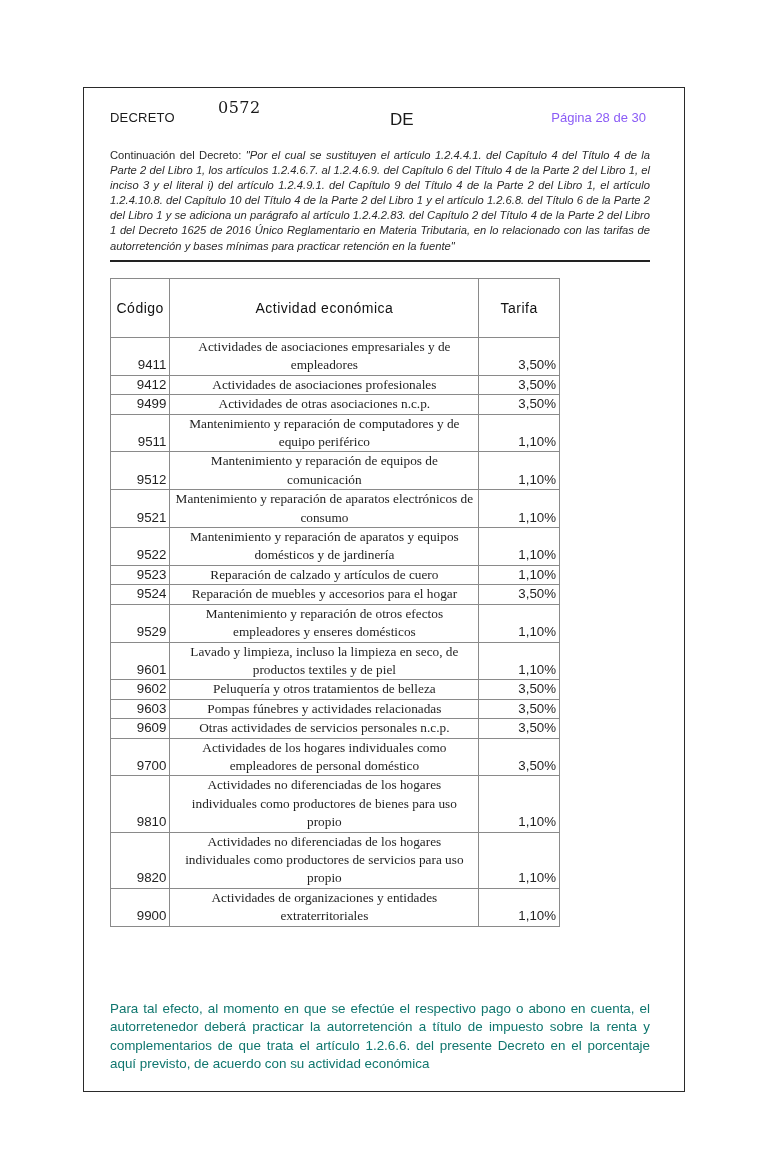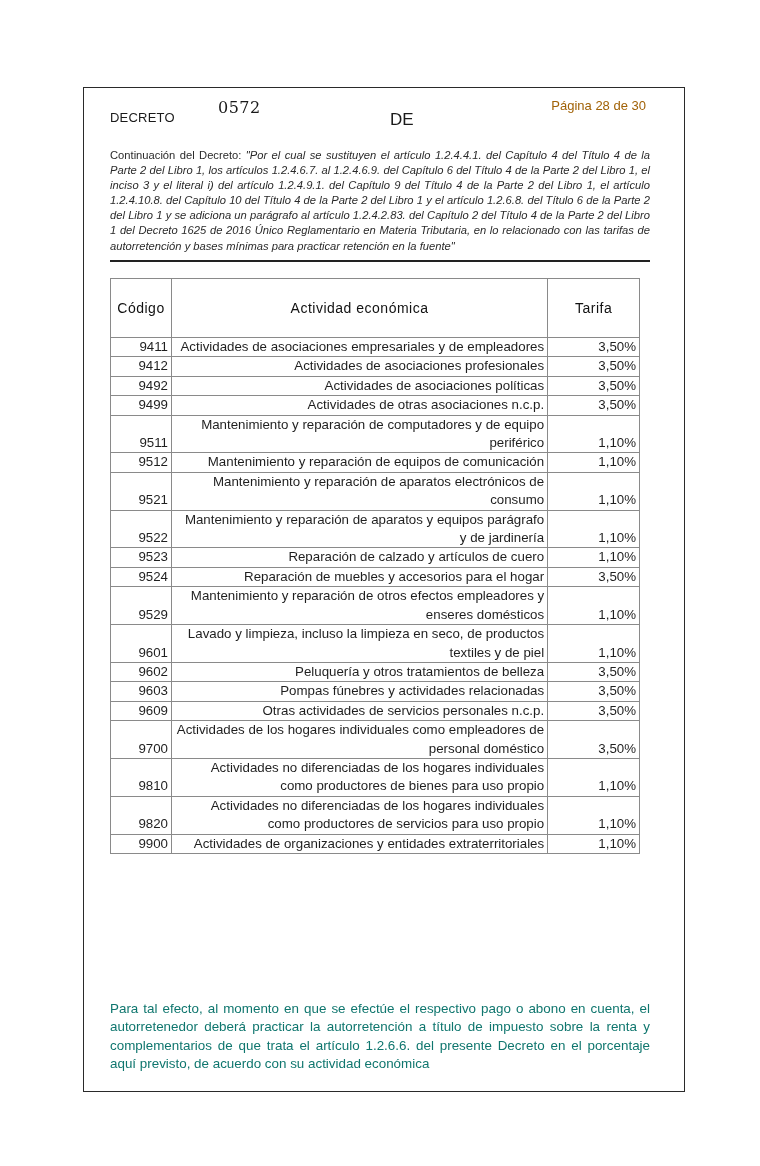--- a/index.html
+++ b/index.html
@@ -48,23 +48,23 @@
     }
     .hdr-de {
       position: absolute;
       left: 280px;
       top: 12px;
       font-size: 17px;
     }
     .hdr-page {
       position: absolute;
       right: 0;
-      top: 0;
+      top: 12px;
       font-size: 13px;
-      color: #a16207;
+      color: #8b5cf6;
     }
     .continuation {
       position: absolute;
       left: 110px;
       top: 148px;
       width: 540px;
       font-size: 11.2px;
       line-height: 15.1px;
       text-align: justify;
       color: #2a2a2a;
@@ -77,21 +77,21 @@
       left: 110px;
       top: 260px;
       width: 540px;
       height: 0;
       border-top: 2px solid #222;
     }
     table.tarifas {
       position: absolute;
       left: 110px;
       top: 278px;
-      width: 530px;
+      width: 450px;
       border-collapse: collapse;
       font-size: 13.3px;
       color: #1f1f1f;
       padding-left: 26px;
     }
     table.tarifas th,
     table.tarifas td {
       border: 1px solid #8a8a8a;
       padding: 0 3px;
       vertical-align: bottom;
@@ -103,21 +103,21 @@
       font-weight: normal;
       font-size: 14px;
       letter-spacing: 0.5px;
       color: #111;
     }
     table.tarifas col.c-code { width: 61px; }
     table.tarifas col.c-act { width: 377px; }
     table.tarifas col.c-tar { width: 92px; }
     td.code { text-align: right; }
     td.tar { text-align: right; }
-    td.act { text-align: right; }
+    td.act { text-align: center; font-family: Liberation Serif, serif; }
     .closing {
       position: absolute;
       left: 110px;
       top: 1000px;
       width: 540px;
       font-size: 13.4px;
       line-height: 18.4px;
       text-align: justify;
       color: #0f766e;
     }
@@ -157,25 +157,20 @@
         <td class="code">9411</td>
         <td class="act">Actividades de asociaciones empresariales y de empleadores</td>
         <td class="tar">3,50%</td>
       </tr>
       <tr>
         <td class="code">9412</td>
         <td class="act">Actividades de asociaciones profesionales</td>
         <td class="tar">3,50%</td>
       </tr>
       <tr>
-        <td class="code">9492</td>
-        <td class="act">Actividades de asociaciones políticas</td>
-        <td class="tar">3,50%</td>
-      </tr>
-      <tr>
         <td class="code">9499</td>
         <td class="act">Actividades de otras asociaciones n.c.p.</td>
         <td class="tar">3,50%</td>
       </tr>
       <tr>
         <td class="code">9511</td>
         <td class="act">Mantenimiento y reparación de computadores y de equipo periférico</td>
         <td class="tar">1,10%</td>
       </tr>
       <tr>
@@ -183,21 +178,21 @@
         <td class="act">Mantenimiento y reparación de equipos de comunicación</td>
         <td class="tar">1,10%</td>
       </tr>
       <tr>
         <td class="code">9521</td>
         <td class="act">Mantenimiento y reparación de aparatos electrónicos de consumo</td>
         <td class="tar">1,10%</td>
       </tr>
       <tr>
         <td class="code">9522</td>
-        <td class="act">Mantenimiento y reparación de aparatos y equipos parágrafo y de jardinería</td>
+        <td class="act">Mantenimiento y reparación de aparatos y equipos domésticos y de jardinería</td>
         <td class="tar">1,10%</td>
       </tr>
       <tr>
         <td class="code">9523</td>
         <td class="act">Reparación de calzado y artículos de cuero</td>
         <td class="tar">1,10%</td>
       </tr>
       <tr>
         <td class="code">9524</td>
         <td class="act">Reparación de muebles y accesorios para el hogar</td>

